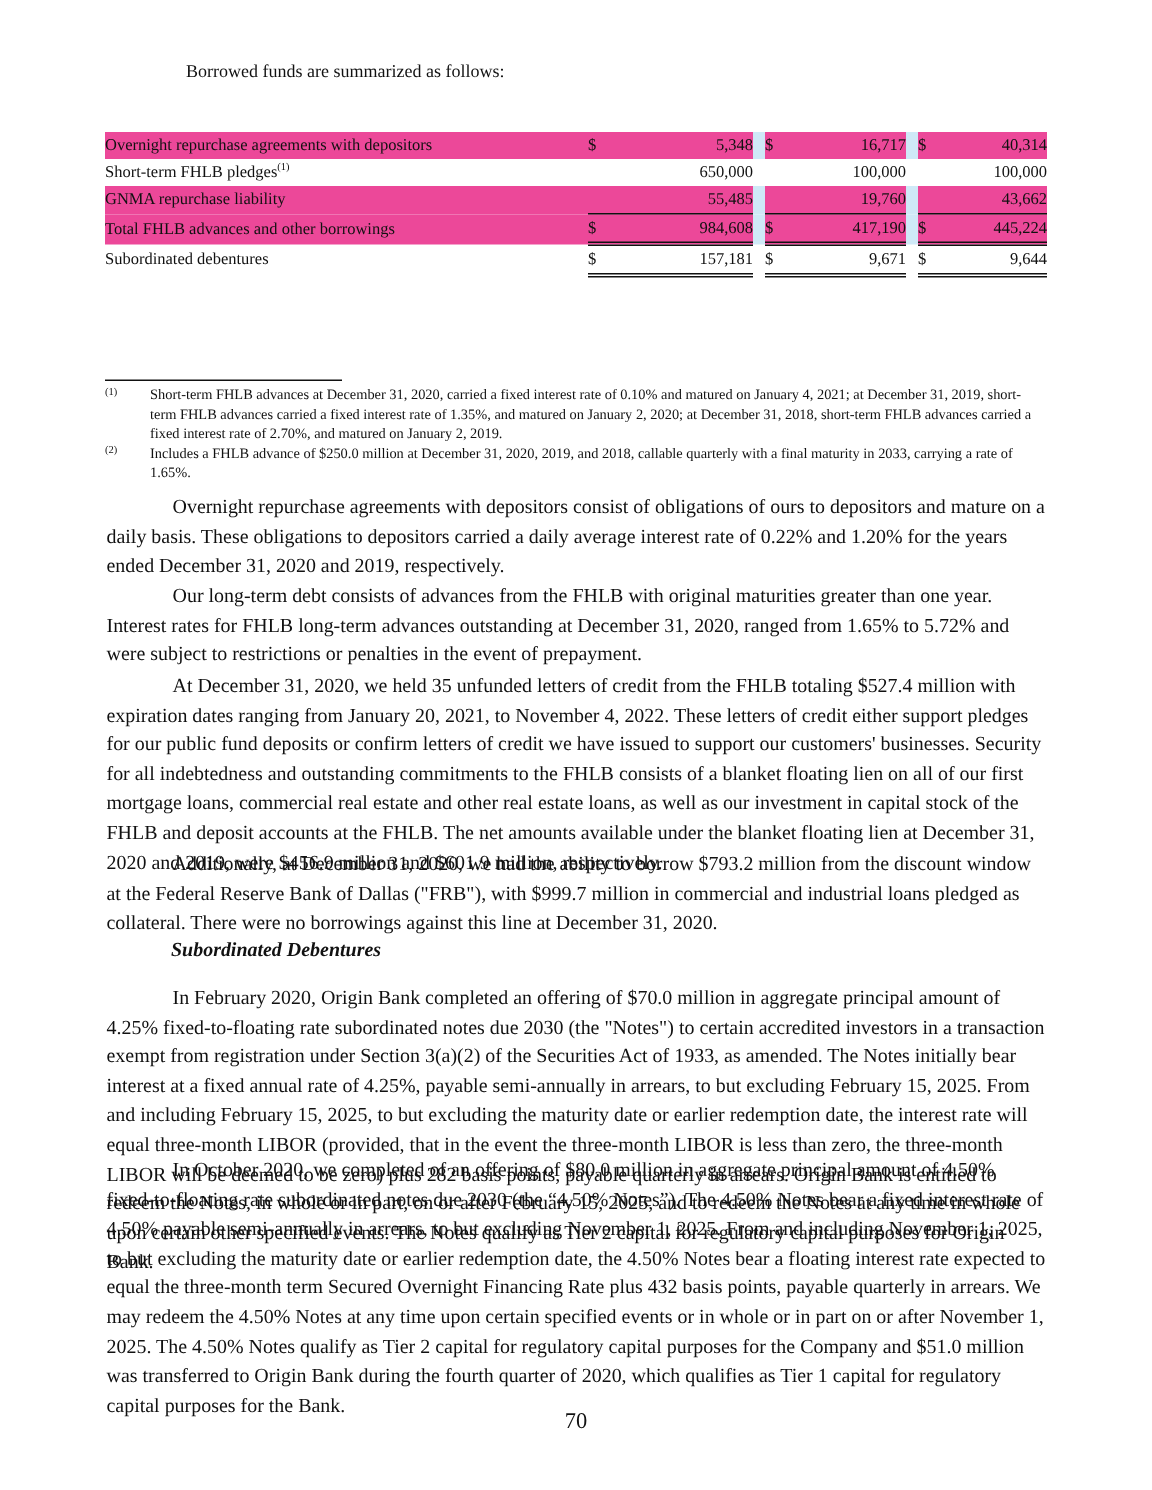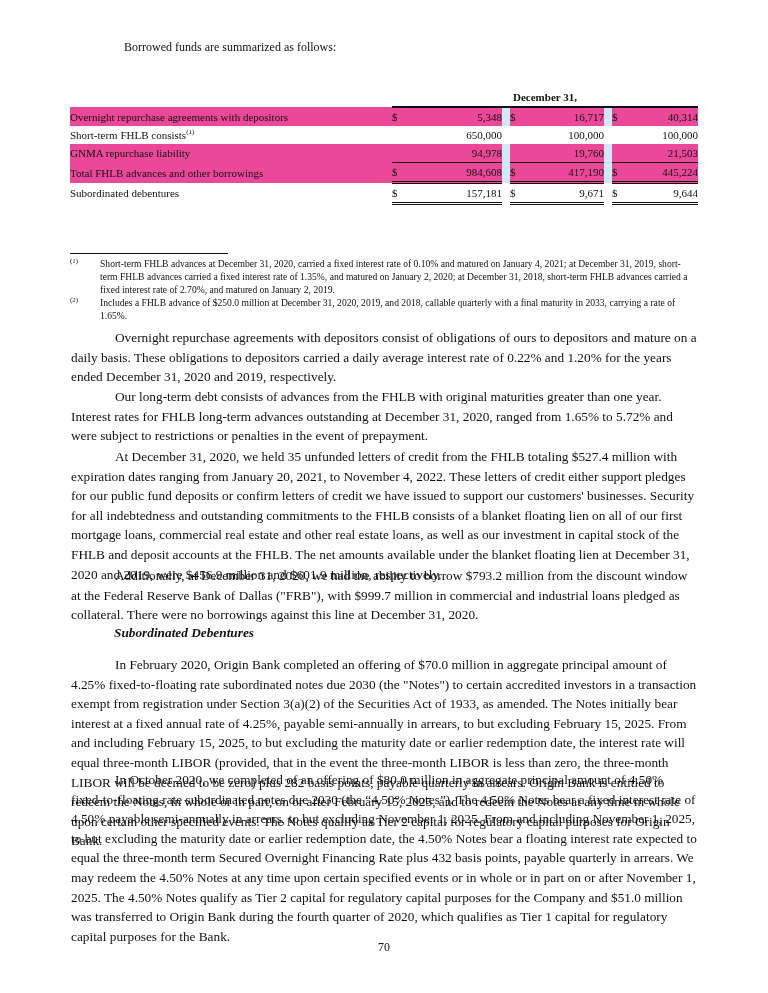--- a/index.html
+++ b/index.html
@@ -35,79 +35,75 @@
 
   .body-text { position: absolute; left: 0; width: 628px; font-size: 13.3px; line-height: 19.6px; text-align: left; }
   .body-text p { margin: 1px; text-indent: 44px; }
   .p1 { top: 327px; }
   .p2 { top: 386px; }
   .p3 { top: 446px; }
   .p4 { top: 565px; }
   .heading { position: absolute; top: 625px; left: 44px; font-size: 13.3px; font-weight: bold; font-style: italic; }
   .p5 { top: 654px; }
   .p6 { top: 769px; }
-  .pagenum { position: absolute; top: 940px; left: 0; width: 628px; text-align: center; font-size: 12px; }
+  .pagenum { position: absolute; top: 940px; left: 0; width: 628px; text-align: center; font-size: 15px; }
 </style>
 </head>
 <body>
 
 <div class="page">
   <div class="intro">Borrowed funds are summarized as follows:</div>
 
   <table class="fin">
     <colgroup>
       <col style="width:322px">
       <col style="width:14px">
         <col style="width:96px">
         <col style="width:8px">
       <col style="width:14px">
         <col style="width:80px">
         <col style="width:8px">
       <col style="width:14px">
         <col style="width:72px">
     </colgroup>
     <tbody>
-        <tr class="hdr-group">
-      <td></td>
-      <td class="grp" colspan="8">December 31,</td>
-    </tr>
     </tbody>
       <tbody id="rows">
         <tr class="hl">
           <td class="label"><span>Overnight repurchase agreements with depositors</span></td>
           <td class="dol c">$</td>
           <td class="num c">5,348</td>
           <td class="gap"></td>
           <td class="dol c">$</td>
           <td class="num c">16,717</td>
           <td class="gap"></td>
           <td class="dol c">$</td>
           <td class="num c">40,314</td>
         </tr>
         <tr>
-          <td class="label"><span>Short-term FHLB consists</span><span class="sup">(1)</span></td>
+          <td class="label"><span>Short-term FHLB pledges</span><span class="sup">(1)</span></td>
           <td class="dol c"></td>
           <td class="num c">650,000</td>
           <td class="gap"></td>
           <td class="dol c"></td>
           <td class="num c">100,000</td>
           <td class="gap"></td>
           <td class="dol c"></td>
           <td class="num c">100,000</td>
         </tr>
         <tr class="hl">
           <td class="label"><span>GNMA repurchase liability</span></td>
           <td class="dol c"></td>
-          <td class="num c">94,978</td>
+          <td class="num c">55,485</td>
           <td class="gap"></td>
           <td class="dol c"></td>
           <td class="num c">19,760</td>
           <td class="gap"></td>
           <td class="dol c"></td>
-          <td class="num c">21,503</td>
+          <td class="num c">43,662</td>
         </tr>
         <tr class="hl tot-top dbl">
           <td class="label indent"><span>Total FHLB advances and other borrowings</span></td>
           <td class="dol c">$</td>
           <td class="num c">984,608</td>
           <td class="gap"></td>
           <td class="dol c">$</td>
           <td class="num c">417,190</td>
           <td class="gap"></td>
           <td class="dol c">$</td>

